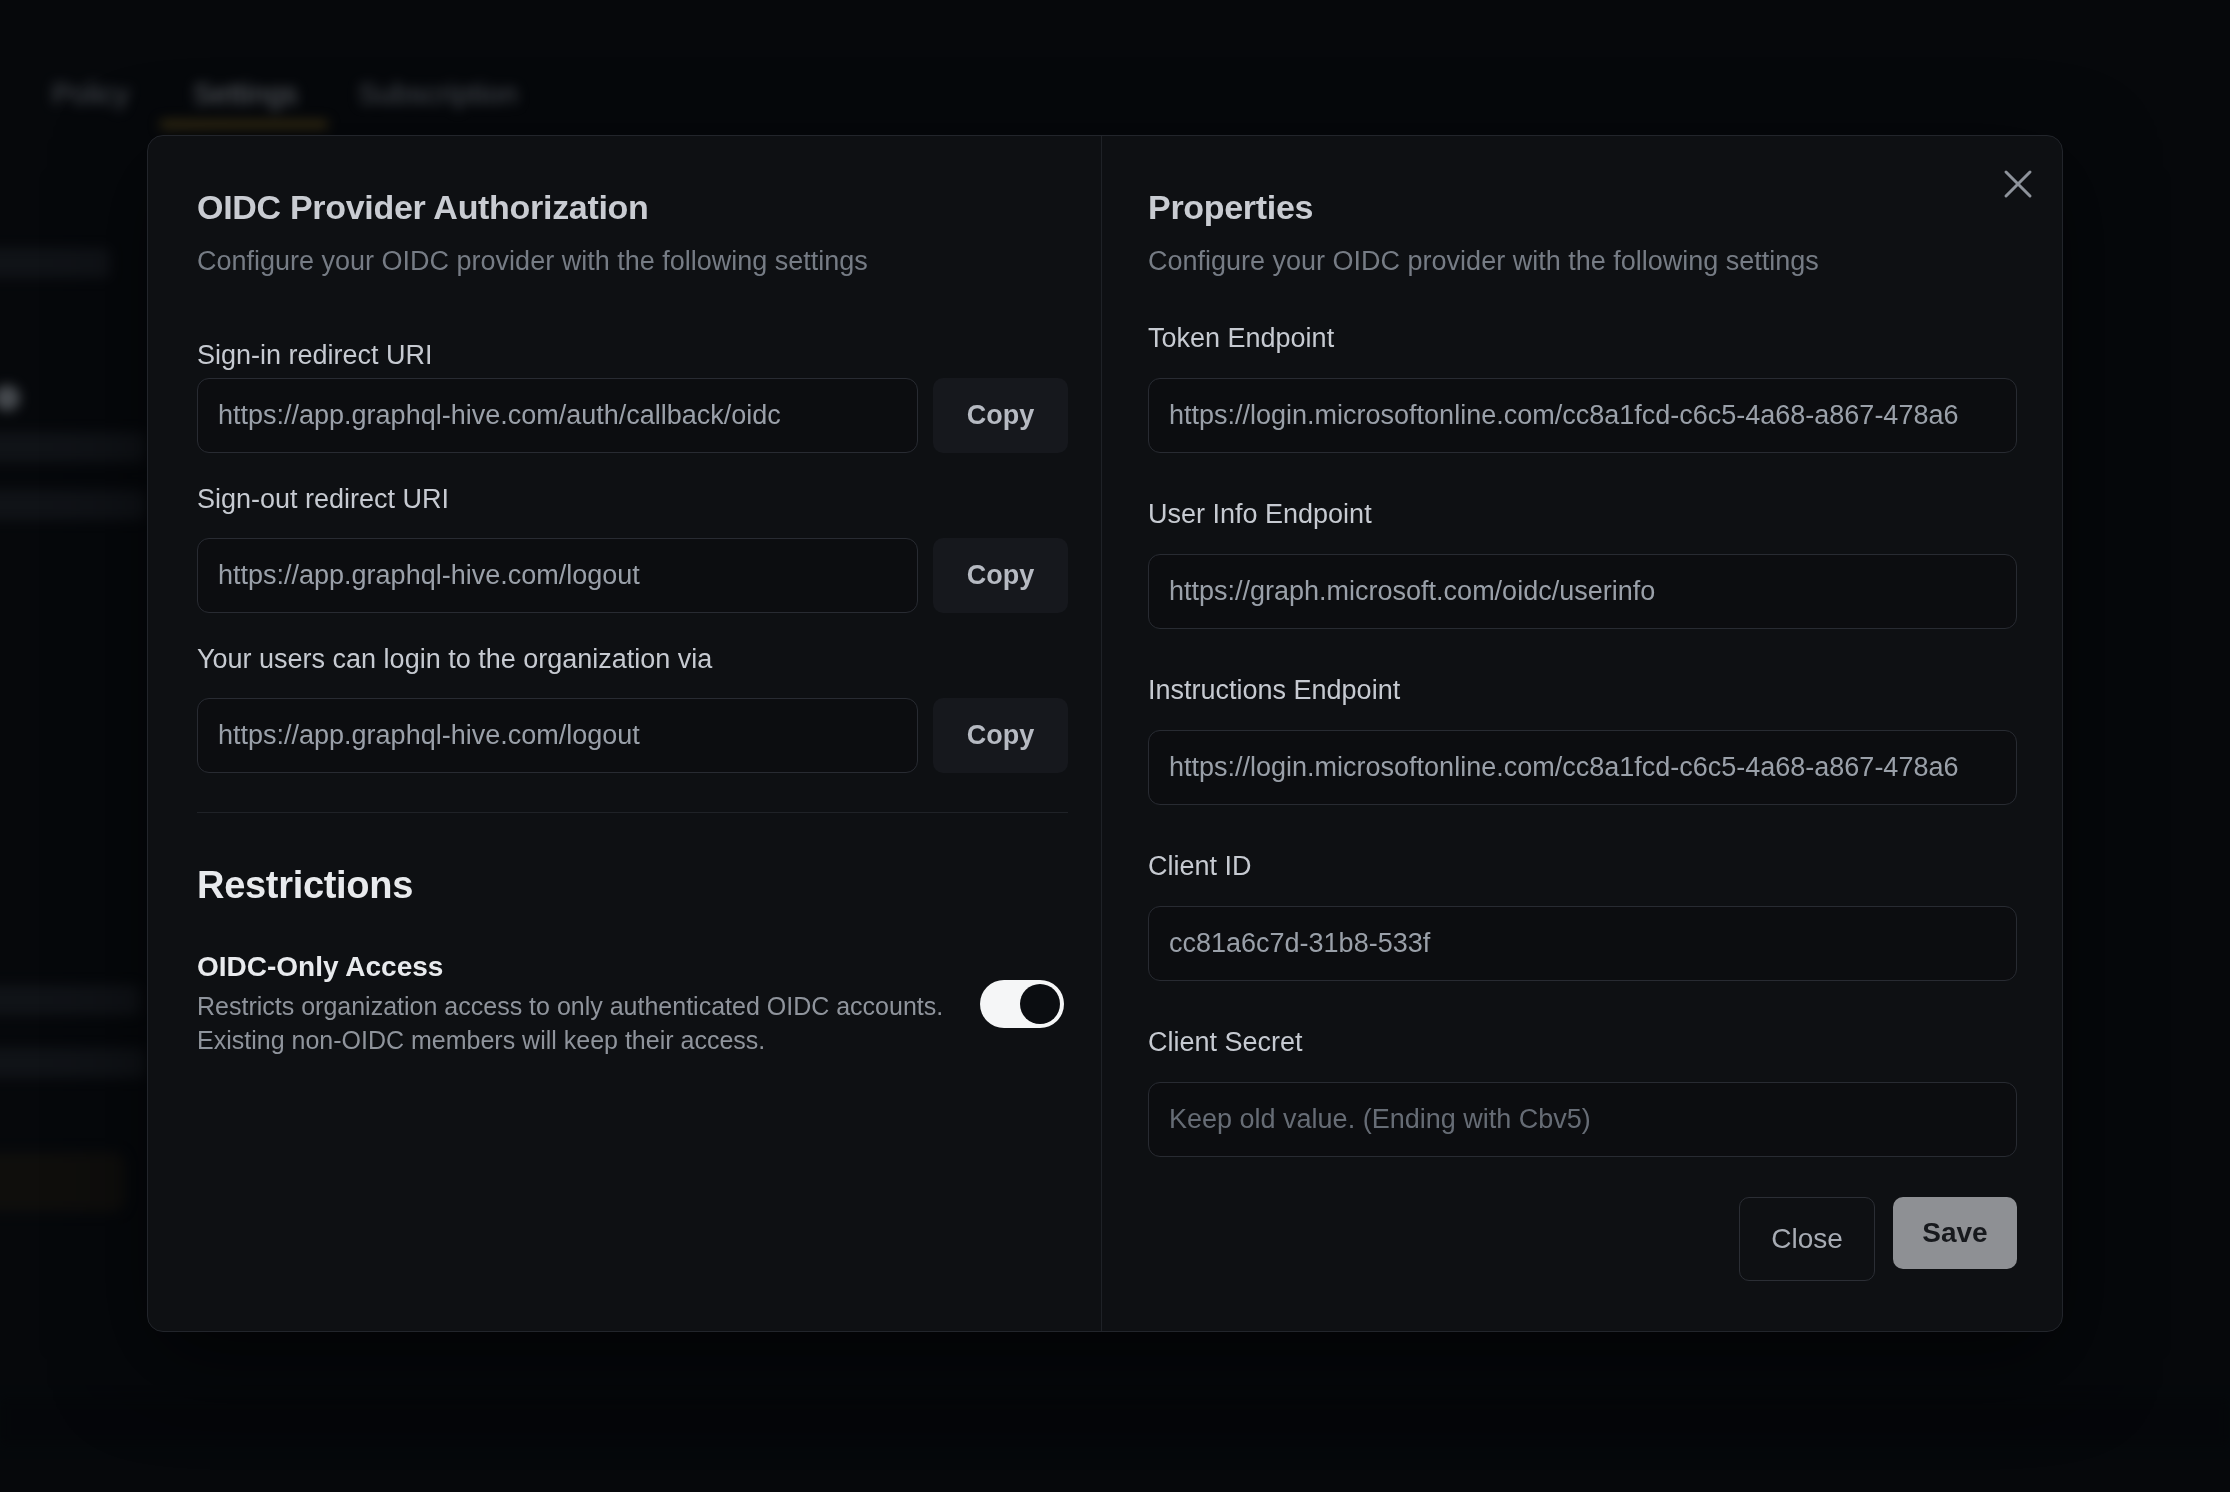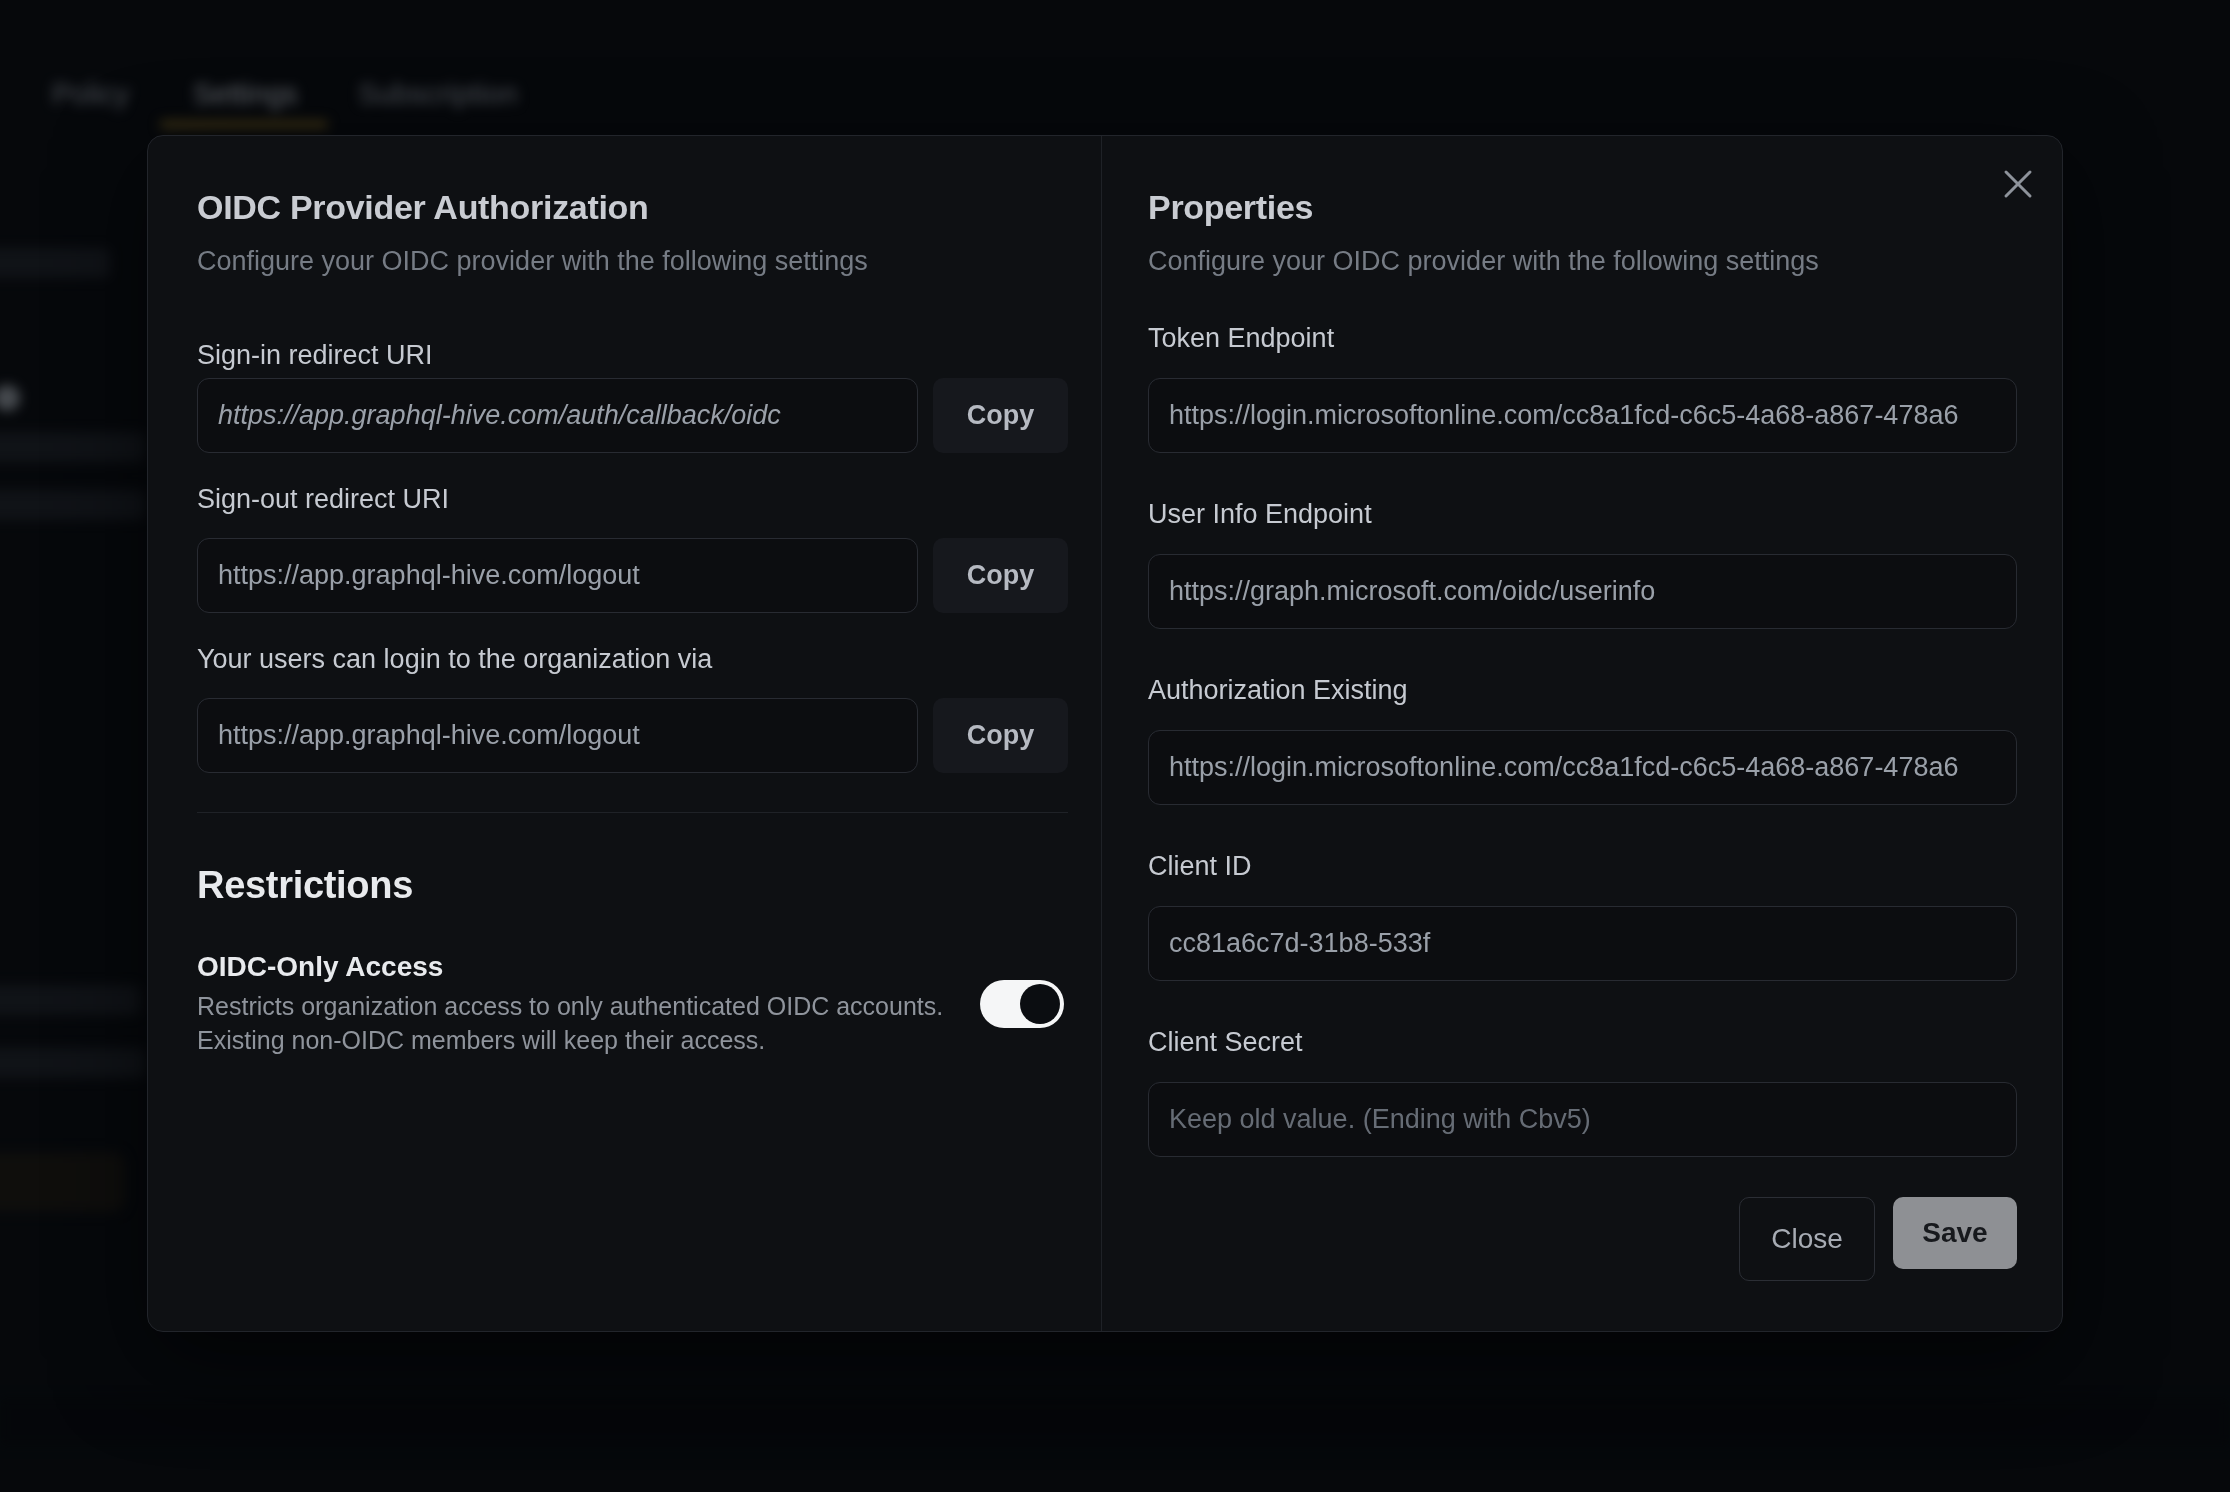--- a/index.html
+++ b/index.html
@@ -129,21 +129,21 @@
     <svg width="44" height="44" viewBox="0 0 44 44">
       <line x1="10" y1="10" x2="34" y2="34" stroke="#8e939b" stroke-width="3" stroke-linecap="round"></line>
       <line x1="34" y1="10" x2="10" y2="34" stroke="#8e939b" stroke-width="3" stroke-linecap="round"></line>
     </svg>
   </button>
 
   <div class="col-title" style="left:49px;top:52px;">OIDC Provider Authorization</div>
   <div class="col-subtitle" style="left:49px;top:110px;">Configure your OIDC provider with the following settings</div>
 
   <div class="field-label" style="left:49px;top:204px;">Sign-in redirect URI</div>
-  <input class="text-input left-input" style="top: 242px; font-style: italic;" readonly="" value="https://app.graphql-hive.com/auth/callback/oidc">
+  <input class="text-input left-input" style="top: 242px;" readonly="" value="https://app.graphql-hive.com/auth/callback/oidc">
   <button class="copy-btn" style="top:242px;">Copy</button>
 
   <div class="field-label" style="left:49px;top:348px;">Sign-out redirect URI</div>
   <input class="text-input left-input" style="top: 402px;" readonly="" value="https://app.graphql-hive.com/logout">
   <button class="copy-btn" style="top:402px;">Copy</button>
 
   <div class="field-label" style="left:49px;top:508px;">Your users can login to the organization via</div>
   <input class="text-input left-input" style="top: 562px;" readonly="" value="https://app.graphql-hive.com/logout">
   <button class="copy-btn" style="top:562px;">Copy</button>
 
@@ -159,21 +159,21 @@
 
   <div class="col-title" style="left:1000px;top:52px;">Properties</div>
   <div class="col-subtitle" style="left:1000px;top:110px;">Configure your OIDC provider with the following settings</div>
 
   <div class="field-label" style="left:1000px;top:187px;">Token Endpoint</div>
   <input class="text-input right-input" style="top: 242px;" value="https://login.microsoftonline.com/cc8a1fcd-c6c5-4a68-a867-478a6">
 
   <div class="field-label" style="left:1000px;top:363px;">User Info Endpoint</div>
   <input class="text-input right-input" style="top: 418px;" value="https://graph.microsoft.com/oidc/userinfo">
 
-  <div class="field-label" style="left:1000px;top:539px;">Authorization Existing</div>
+  <div class="field-label" style="left:1000px;top:539px;">Instructions Endpoint</div>
   <input class="text-input right-input" style="top: 594px;" value="https://login.microsoftonline.com/cc8a1fcd-c6c5-4a68-a867-478a6">
 
   <div class="field-label" style="left:1000px;top:715px;">Client ID</div>
   <input class="text-input right-input" style="top: 770px;" value="cc81a6c7d-31b8-533f">
 
   <div class="field-label" style="left:1000px;top:891px;">Client Secret</div>
   <input class="text-input right-input" style="top: 946px;" placeholder="Keep old value. (Ending with Cbv5)">
 
   <button class="btn-close">Close</button>
   <button class="btn-save">Save</button>

